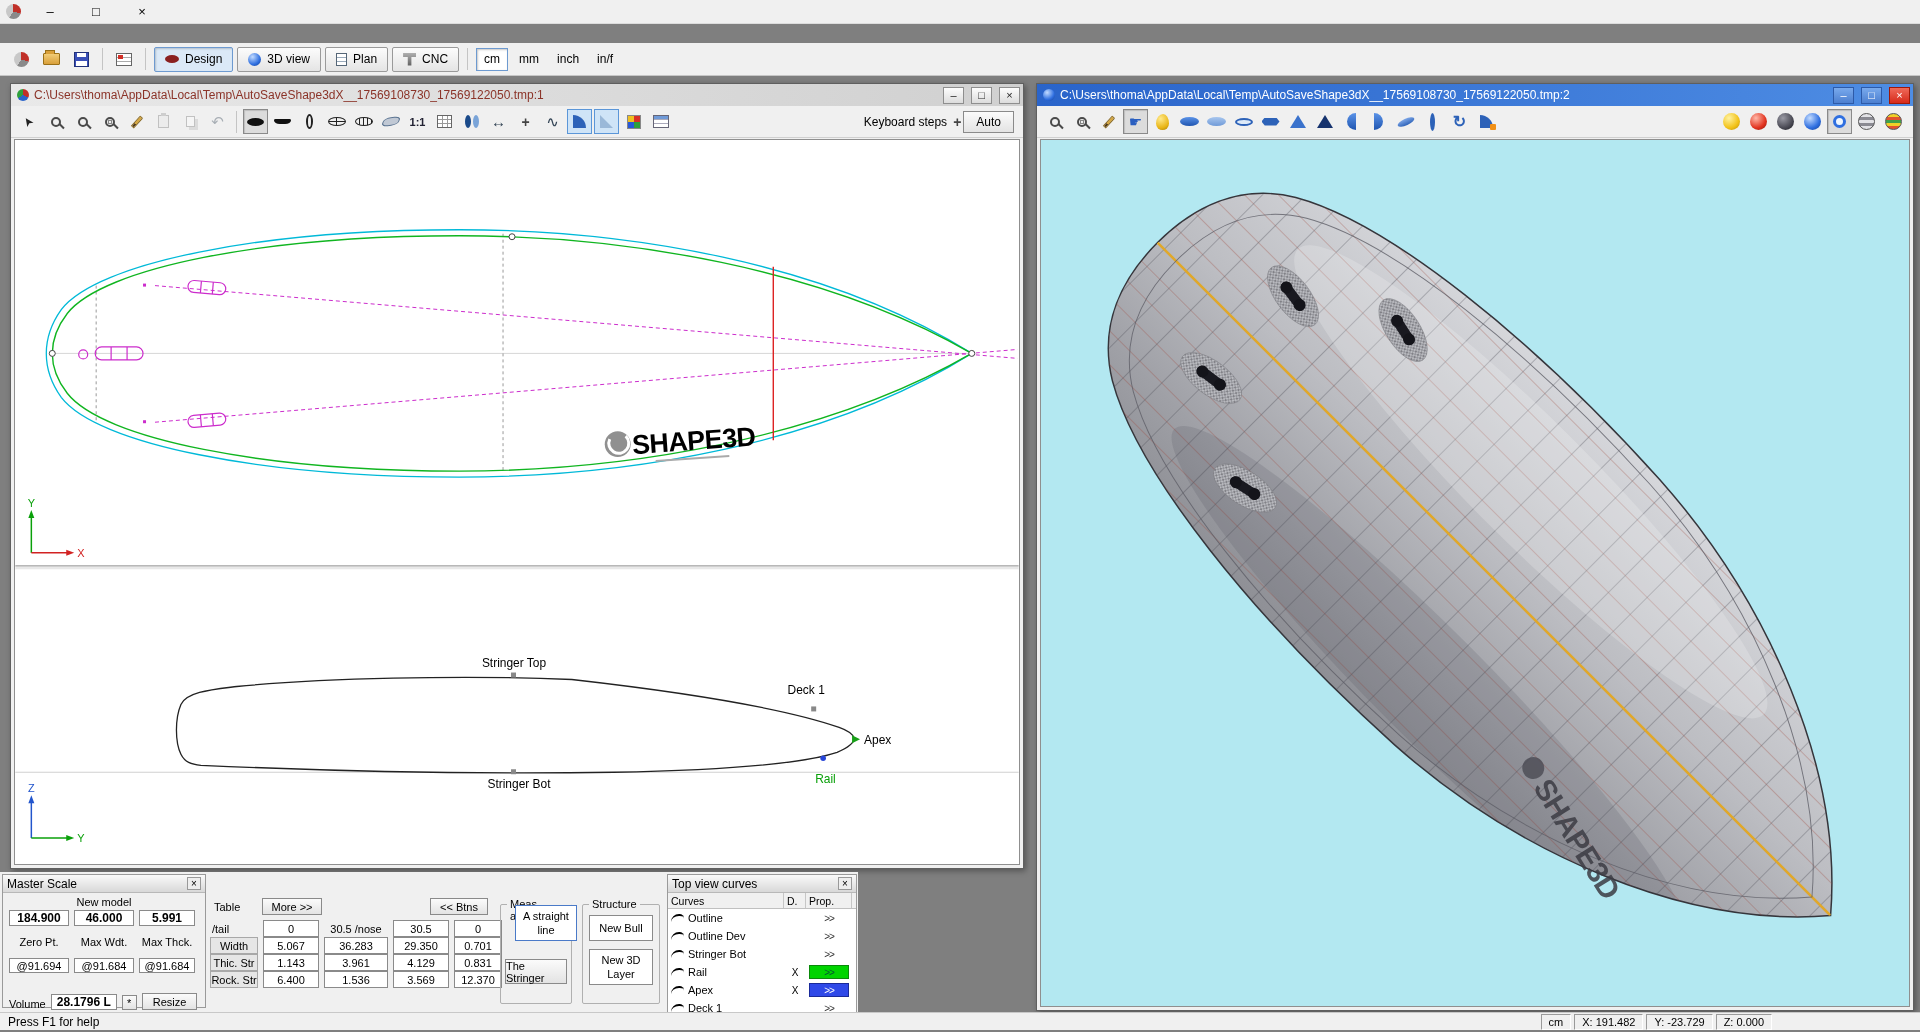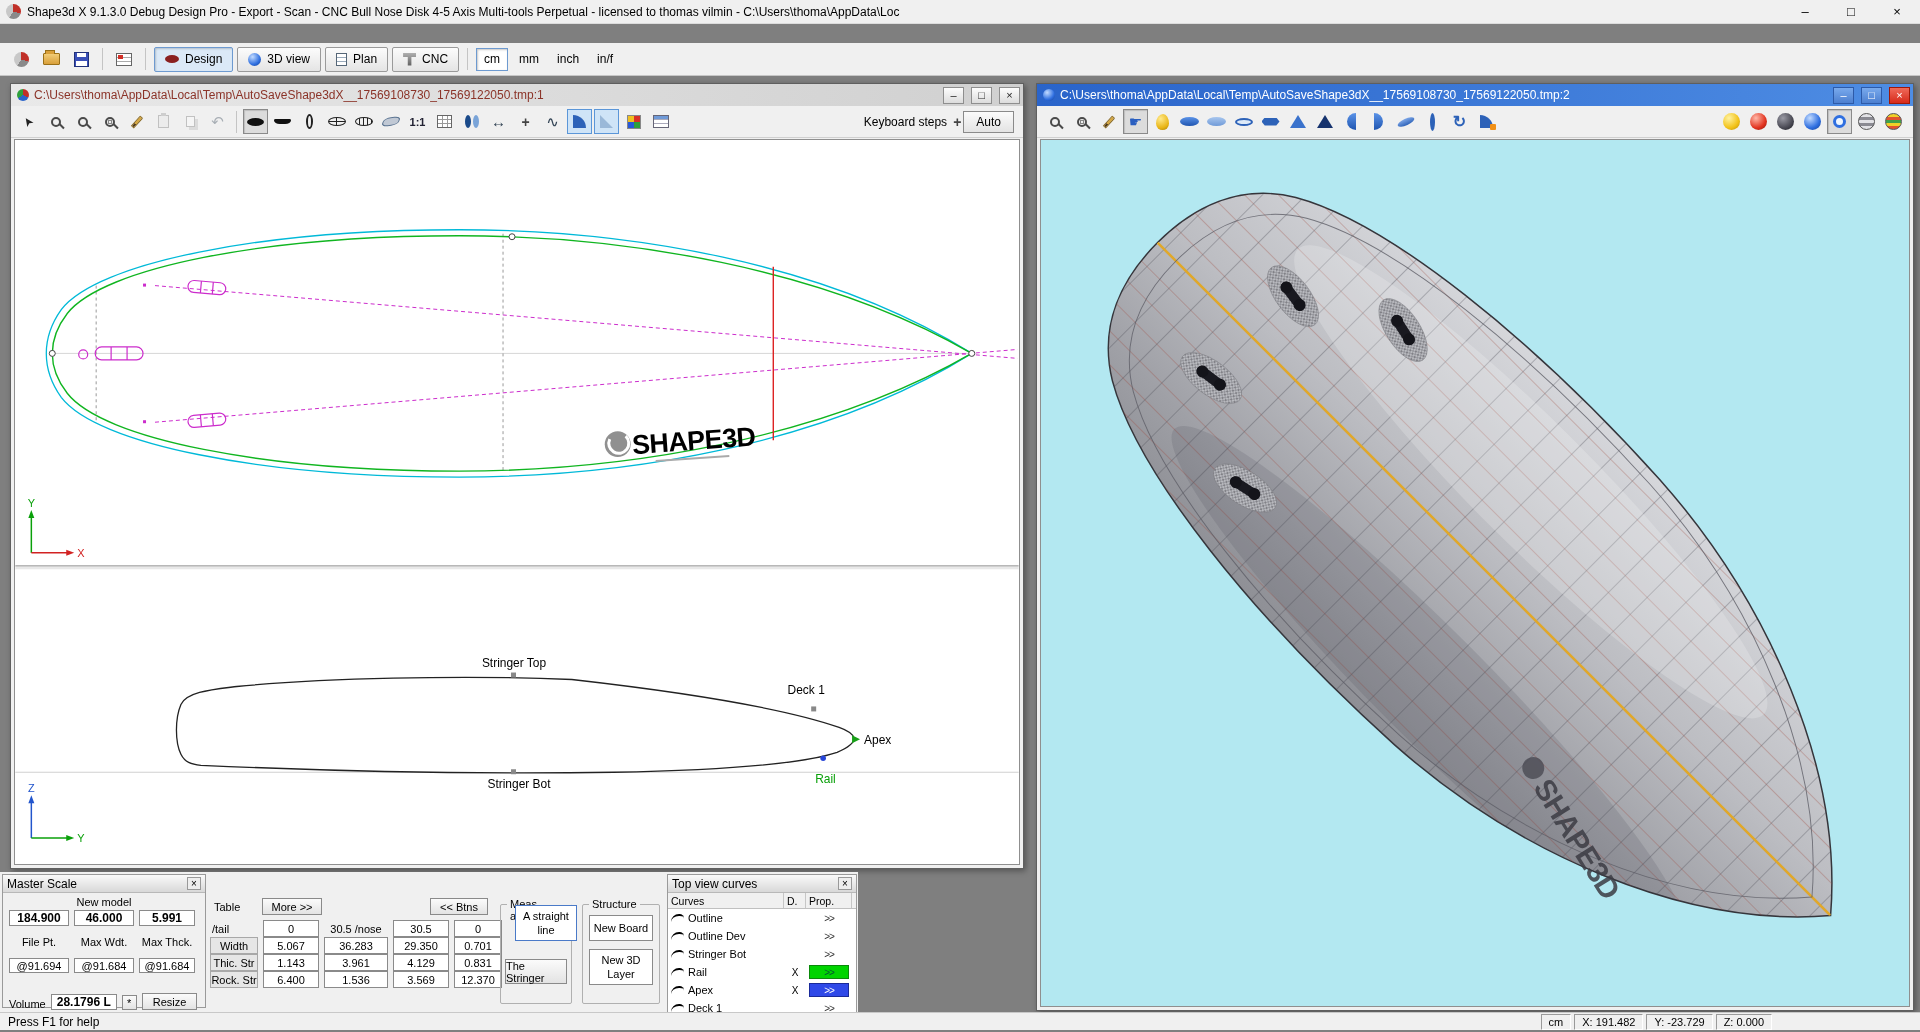--- a/index.html
+++ b/index.html
@@ -164,21 +164,20 @@
 .sseg{height:16px;border:1px solid;border-color:#9a9a9a #fff #fff #9a9a9a;padding:0 7px;display:flex;align-items:center;font-size:11px;margin-left:3px;background:#f0f0f0;white-space:nowrap;}
 .send{width:148px;flex:0 0 auto;}
 </style>
 </head>
 <body>
 
 <div id="app">
 
   <div id="titlebar">
     <span class="app-icon"></span>
-    <span id="title-text">Shape3d X 9.1.3.0 Debug Design Pro - Export - Scan - CNC Bull Nose Disk 4-5 Axis Multi-tools Perpetual - licensed to thomas vilmin - C:\Users\thoma\AppData\Loc</span>
     <div id="wincontrols">
       <span class="wc">–</span>
       <span class="wc">□</span>
       <span class="wc">×</span>
     </div>
   </div>
 
 
   <div id="toolbar">
     <span class="smicon">
@@ -539,21 +538,21 @@
       <div id="master" class="panel">
         <div class="ptitle">
           <span class="ttext">Master Scale</span>
           <span class="pclose">×</span>
         </div>
         <div class="msheader">New model</div>
         <div class="msgrid">
           <span class="valbox">184.900</span>
           <span class="valbox">46.000</span>
           <span class="valbox">5.991</span>
-          <span class="mlabel">File Pt.</span>
+          <span class="mlabel">Zero Pt.</span>
           <span class="mlabel">Max Wdt.</span>
           <span class="mlabel">Max Thck.</span>
           <span class="atbox">@91.694</span>
           <span class="atbox">@91.684</span>
           <span class="atbox">@91.684</span>
         </div>
         <div class="volrow">
           <span class="mlabel">Volume</span>
           <span class="volbox">28.1796 L</span>
           <span class="btn star">*</span>
@@ -591,21 +590,21 @@
       </div>
 
       <div id="measbox" class="groupbox">
         <span class="gtitle">Meas. along</span>
         <span class="measbtn1">A straight line</span>
         <span class="btn measbtn2">The Stringer</span>
       </div>
 
       <div id="structbox" class="groupbox">
         <span class="gtitle">Structure</span>
-        <span class="btn structbtn1">New Board</span>
+        <span class="btn structbtn1">New Bull</span>
         <span class="btn structbtn2">New 3D Layer</span>
       </div>
 
       <div id="curvespanel" class="panel">
         <div class="ptitle">
           <span class="ttext">Top view curves</span>
           <span class="pclose">×</span>
         </div>
         <div class="chead">
           <span>Curves</span>

